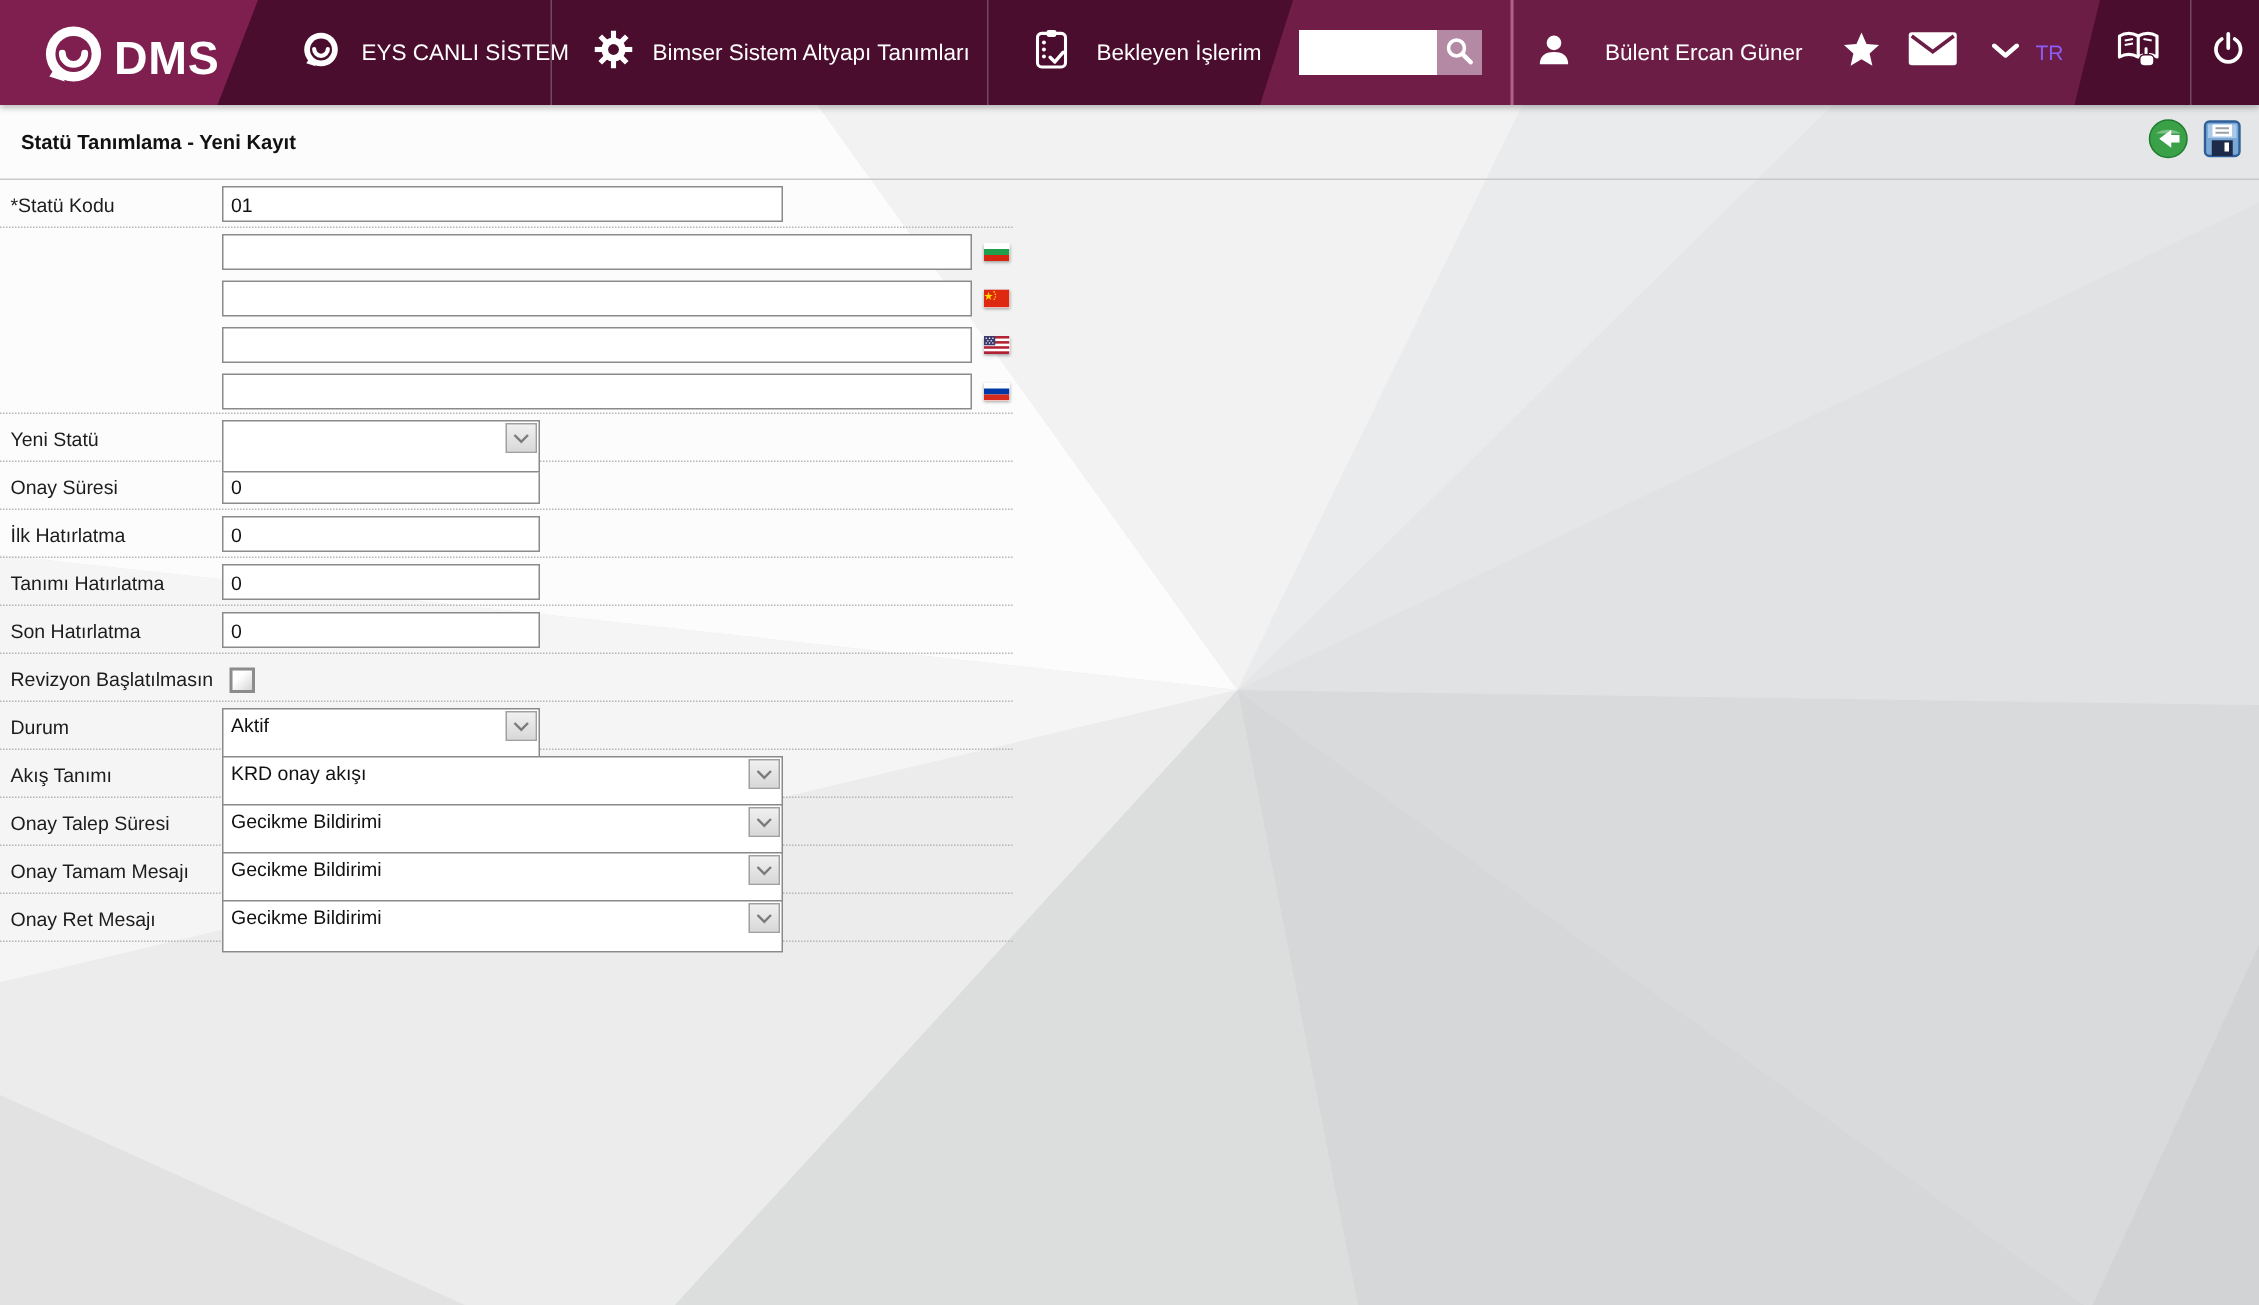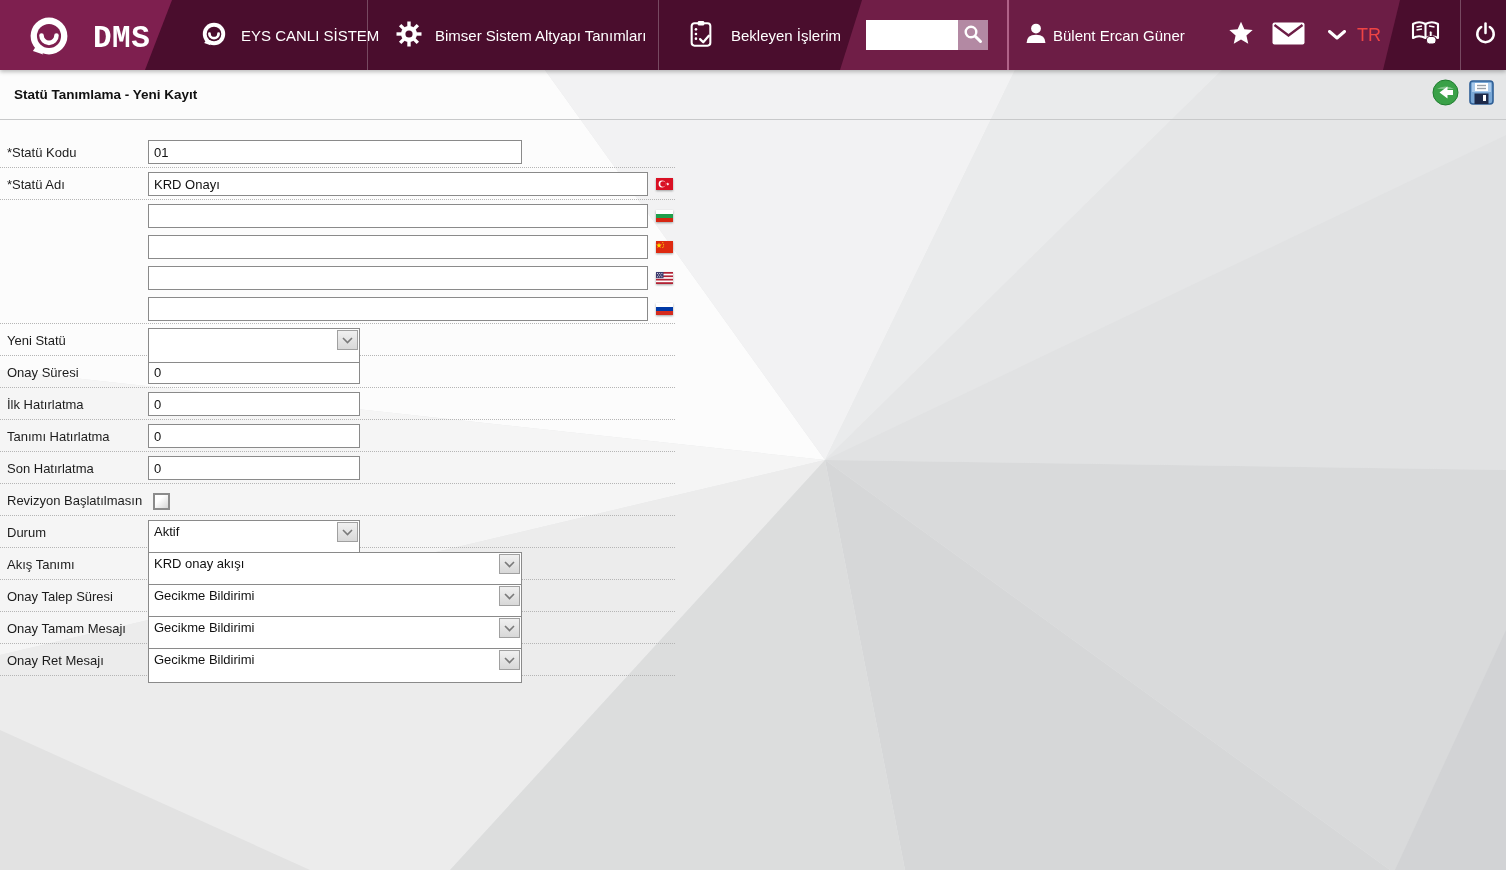--- a/index.html
+++ b/index.html
@@ -18,52 +18,52 @@
     clip-path:polygon(0 0, 100% 0, calc(100% - 27px) 100%, 0 100%); }
   .block-search { left:840px; width:170px; background:#701e47;
     clip-path:polygon(22px 0, 100% 0, 100% 100%, 0 100%); }
   .block-user { left:1010px; width:390px; background:#6c1d45;
     clip-path:polygon(0 0, 100% 0, calc(100% - 17px) 100%, 0 100%); }
   .vdiv { position:absolute; top:0; height:70px; width:1px;
     background:rgba(255,255,255,.25); z-index:6; }
   .vdiv.pink { width:2px; background:rgba(255,182,214,.45); }
 
   .brand { position:absolute; left:26px; top:13px; display:flex; align-items:center;
-    gap:21px; z-index:7;font-family:Liberation Mono, monospace; }
+    gap:4px; z-index:7; }
   .brand-text { color:#fff; font-size:31px; font-weight:bold; letter-spacing:.5px; }
 
   .nav-item { position:absolute; top:0; height:70px; display:flex; align-items:center;
     gap:13px; color:#fff; font-size:15px; z-index:7; cursor:pointer; }
   .nav-eys { left:200px; }
   .nav-bimser { left:396px; }
   .nav-bekleyen { left:688px;gap:17px; }
 
   .search-input { position:absolute; left:866px; top:20px; width:92px; height:30px;
     border:none; outline:none; background:#fff; padding:0 6px; font-size:13px; z-index:7; }
   .search-btn { position:absolute; left:958px; top:20px; width:30px; height:30px;
     background:#b389a3; border:none; display:flex; align-items:center; justify-content:center;
     cursor:pointer; z-index:7; }
 
   .user-area { position:absolute; left:1026px; top:0; height:70px; display:flex;
     align-items:center; color:#fff; z-index:7; }
-  .user-name { font-size:15px; margin-left:7px; }
+  .user-name { font-size:15px; margin-left:24px; }
   .bar-ic { position:absolute; top:0; height:70px; display:flex; align-items:center;
     z-index:7; cursor:pointer; }
 
   
   .page-header { position:absolute; left:0; top:70px; width:1506px; height:50px;
     border-bottom:1px solid #c8c9ca; z-index:3; }
   .page-title { position:absolute; left:14px; top:17px; font-size:13.5px;
     font-weight:bold; color:#111; }
   .hdr-actions { position:absolute; right:11px; top:9px; display:flex; gap:9px; }
   .hdr-btn { width:27px; height:27px; border:none; background:transparent;
     padding:0; cursor:pointer; }
 
   
-  .form { position:absolute; left:0; top:136px; width:675px; z-index:3; }
+  .form { position:absolute; left:0; top:120px; width:675px; z-index:3; }
   .row { display:flex; align-items:flex-start; border-bottom:1px dotted #b5b5b5; }
   .h32 { height:32px; }
   .row .lbl { width:148px; flex:none; padding:9px 0 0 7px; font-size:13px; color:#1c1c1c; }
   .fld { padding-top:4px; display:flex; align-items:flex-start; }
   .ti { height:24px; border:1px solid #8a8a8a; background:#fff; font-size:13px;
     padding:0 5px; font-family:"Liberation Sans",sans-serif; color:#111; outline:none; }
   .w374 { width:374px; } .w500 { width:500px; } .w212 { width:212px; }
   .lang-block { height:124px; }
   .lang-sub { display:flex; align-items:flex-start; margin-bottom:7px; }
   .flag { margin-left:8px; margin-top:6px; box-shadow:0 1px 2px rgba(0,0,0,.35); flex:none; }
@@ -203,21 +203,21 @@
         </svg>
       </span>
     </div>
 
     <div class="bar-ic" style="left:1328px;">
       <span>
         <svg width="18" height="10" viewBox="0 0 18 10">
           <path d="M1.5 1.5 L9 8 L16.5 1.5" fill="none" stroke="#fff" stroke-width="3" stroke-linecap="round" stroke-linejoin="round"></path>
         </svg>
       </span>
-      <span style="color:#ef4444; font-size:18px; margin-left:11px;">TR</span>
+      <span style="color:#8b5cf6; font-size:14px; margin-left:11px;">TR</span>
     </div>
 
     <div class="bar-ic" style="left:1410px;">
       <span>
         <svg width="32" height="28" viewBox="0 0 30 28">
           <path d="M2 5 Q8 1.5 14.5 5 Q21 1.5 27 5 L27 19 Q21 15.5 14.5 19 Q8 15.5 2 19 Z" fill="none" stroke="#fff" stroke-width="2.1" stroke-linejoin="round"></path>
           <line x1="14.5" y1="5" x2="14.5" y2="19" stroke="#fff" stroke-width="2.1"></line>
           <line x1="5.5" y1="8" x2="11" y2="7" stroke="#fff" stroke-width="1.3"></line>
           <line x1="5.5" y1="11" x2="11" y2="10" stroke="#fff" stroke-width="1.3"></line>
           <line x1="18" y1="7" x2="23.5" y2="8" stroke="#fff" stroke-width="1.3"></line>
@@ -263,34 +263,20 @@
 
   <div class="form">
 
     <div class="row h32">
       <div class="lbl">*Statü Kodu</div>
       <div class="fld">
         <input class="ti w374" type="text" value="01" style="">
       </div>
     </div>
 
-    <div class="row h32">
-      <div class="lbl">*Statü Adı</div>
-      <div class="fld">
-        <input class="ti w500" type="text" value="KRD Onayı" style="">
-        <span class="flag">
-          <svg width="17" height="12" viewBox="0 0 17 12" style="display:block">
-            <rect width="17" height="12" fill="#d91023"></rect>
-            <circle cx="6" cy="6" r="3.4" fill="#fff"></circle>
-            <circle cx="7" cy="6" r="2.7" fill="#d91023"></circle>
-            <polygon points="11.3,4.2 12,5.4 13.4,5.1 12.5,6.1 13.1,7.3 11.9,6.8 11,7.8 11.1,6.4 9.9,5.8 11.2,5.5" fill="#fff"></polygon>
-          </svg>
-        </span>
-      </div>
-    </div>
 
     <div class="row lang-block">
       <div class="lbl"></div>
       <div style="padding-top:4px;">
         <div class="lang-sub">
           <input class="ti w500" type="text" value="" style="">
           <span class="flag" style="margin-top:6px;">
             <svg width="17" height="12" viewBox="0 0 17 12" style="display:block">
               <rect width="17" height="4" y="0" fill="#fff"></rect>
               <rect width="17" height="4" y="4" fill="#1f9e4b"></rect>

